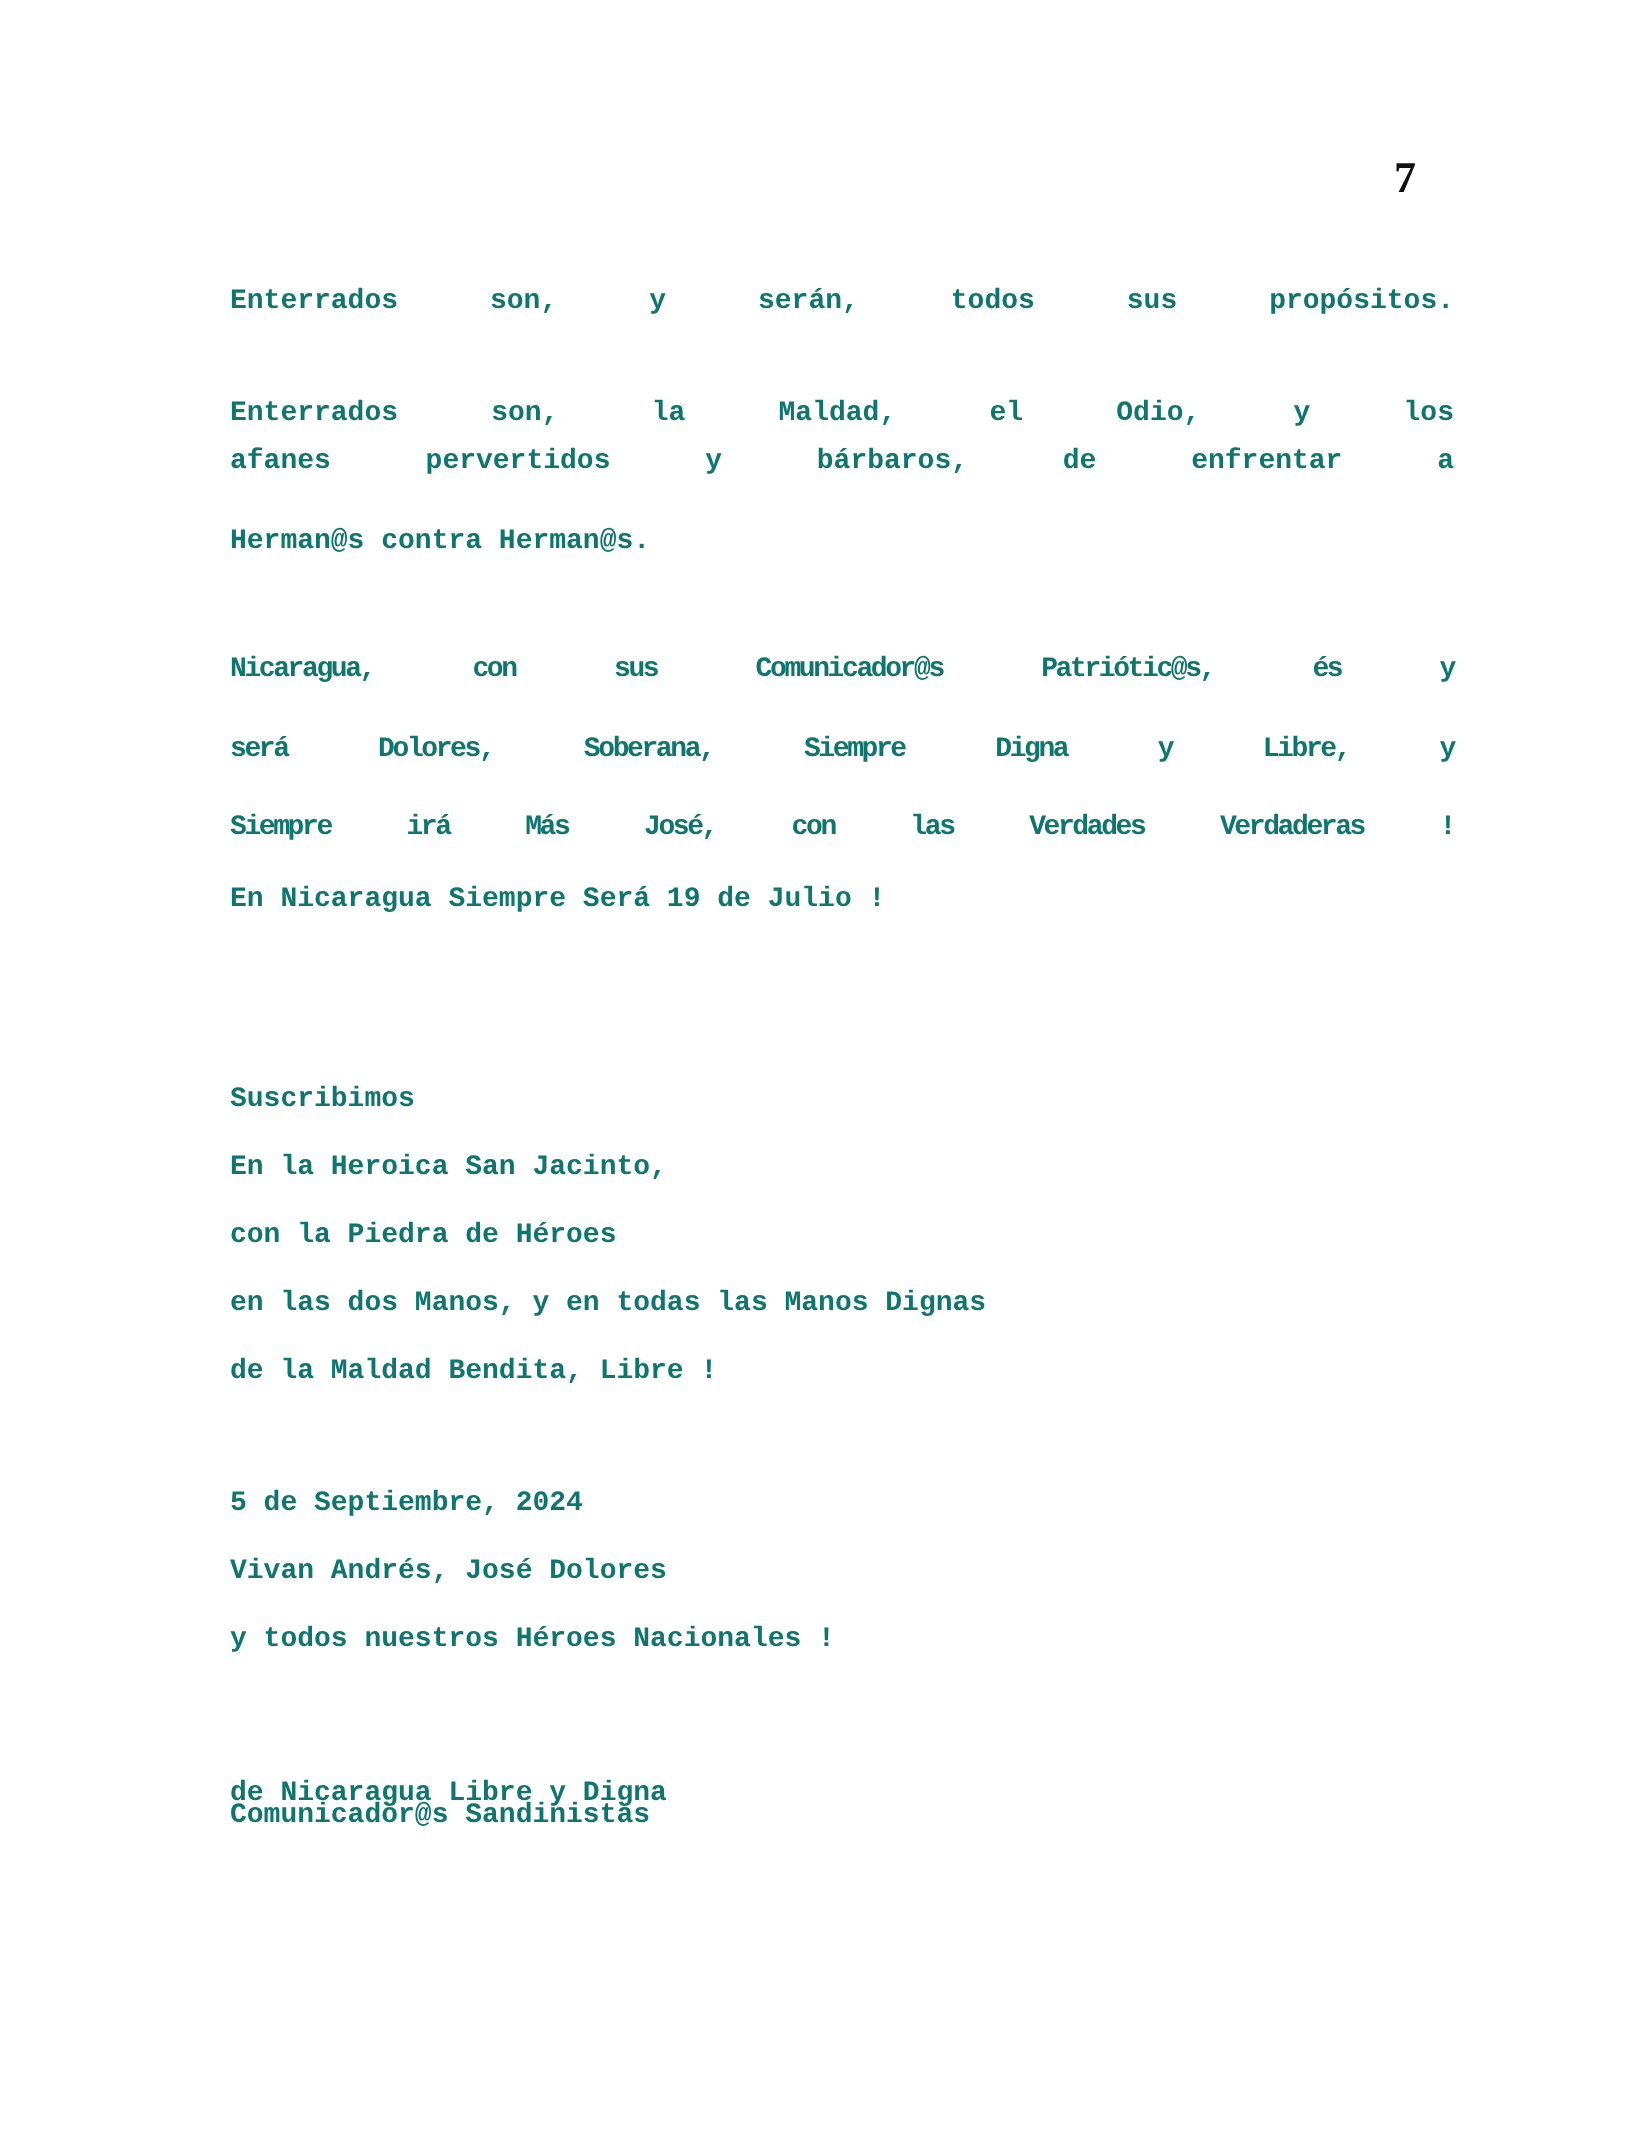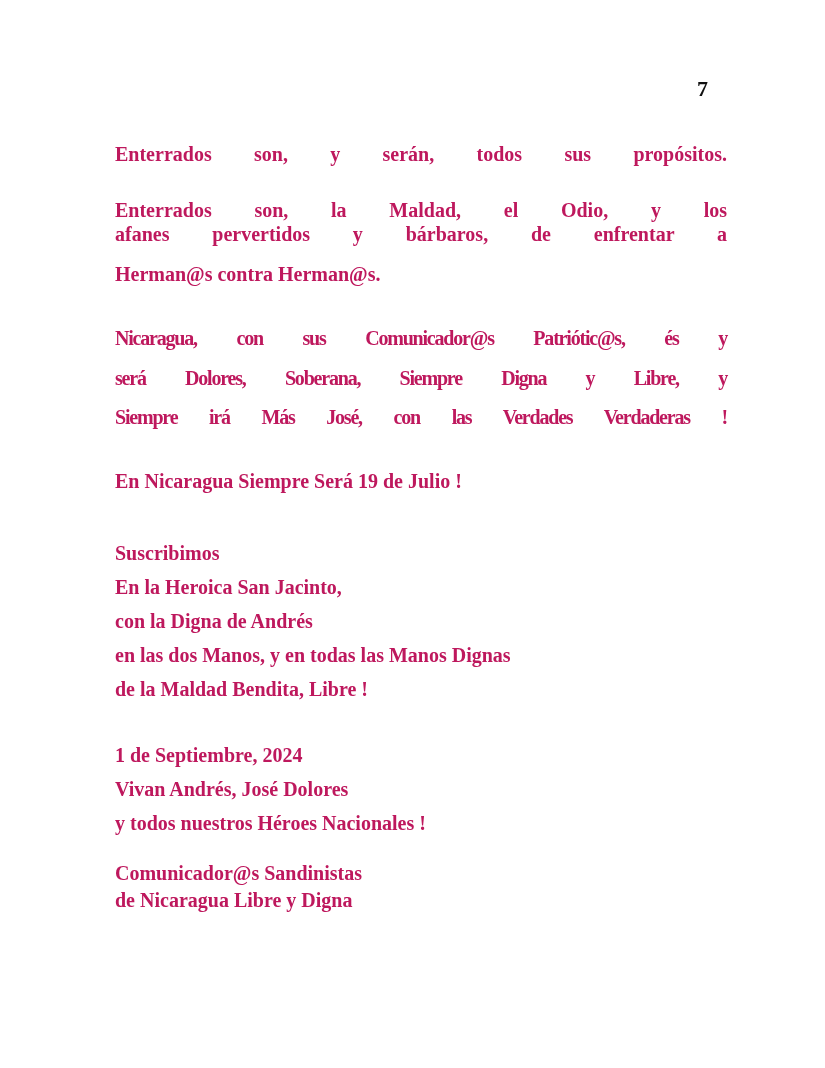--- a/index.html
+++ b/index.html
@@ -1,21 +1,21 @@
 <!DOCTYPE html>
 <html><head>
   <meta charset="utf-8">
   <style>
     html, body { margin: 0; padding: 0; background: #ffffff; }
     body { width: 825px; height: 1068px; position: relative; overflow: hidden; }
     .page-number {
       position: absolute; left: 697px; top: 76px;
       font-family: "Liberation Serif", serif; font-weight: bold; font-size: 22px; color: #111;
     }
-    .mono { font-family: Liberation Serif, serif; font-weight: bold; color: #be185d; font-size: 20px; }
+    .mono { font-family: Liberation Mono, monospace; font-weight: bold; color: #0f766e; font-size: 14px; }
     .line { position: absolute; left: 115px; white-space: pre; }
     .justified { width: 612px; text-align: justify; text-align-last: justify; white-space: normal; }
     .condensed { letter-spacing: -1.2px; }
   </style>
 </head>
 <body>
 
 <div>
   <div class="page-number">7</div>
 
@@ -25,33 +25,33 @@
     <div class="line mono justified" style="top:223px;">afanes pervertidos y bárbaros, de enfrentar a</div>
     <div class="line mono" style="top:263px;">Herman@s contra Herman@s.</div>
   </div>
 
   <div>
     <div class="line mono justified condensed" style="top:327px;">Nicaragua, con sus Comunicador@s Patriótic@s, és y</div>
     <div class="line mono justified condensed" style="top:367px;">será Dolores, Soberana, Siempre Digna y Libre, y</div>
     <div class="line mono justified condensed" style="top:406px;">Siempre irá Más José, con las Verdades Verdaderas !</div>
   </div>
 
-  <div class="line mono" style="top:470px;">En Nicaragua Siempre Será 19 de Julio !</div>
+  <div class="line mono" style="top:442px;">En Nicaragua Siempre Será 19 de Julio !</div>
 
   <div>
     <div class="line mono" style="top:542px;">Suscribimos</div>
     <div class="line mono" style="top:576px;">En la Heroica San Jacinto,</div>
-    <div class="line mono" style="top:610px;">con la Digna de Andrés</div>
+    <div class="line mono" style="top:610px;">con la Piedra de Héroes</div>
     <div class="line mono" style="top:644px;text-align:center;">en las dos Manos, y en todas las Manos Dignas</div>
     <div class="line mono" style="top:678px;">de la Maldad Bendita, Libre !</div>
   </div>
 
   <div>
-    <div class="line mono" style="top:744px;">1 de Septiembre, 2024</div>
+    <div class="line mono" style="top:744px;">5 de Septiembre, 2024</div>
     <div class="line mono" style="top:778px;">Vivan Andrés, José Dolores</div>
     <div class="line mono" style="top:812px;">y todos nuestros Héroes Nacionales !</div>
   </div>
 
   <div>
-    <div class="line mono" style="top:862px;">Comunicador@s Sandinistas</div>
+    <div class="line mono" style="top:900px;">Comunicador@s Sandinistas</div>
     <div class="line mono" style="top:889px;text-align:center;">de Nicaragua Libre y Digna</div>
   </div>
 </div>
 
 </body></html>

